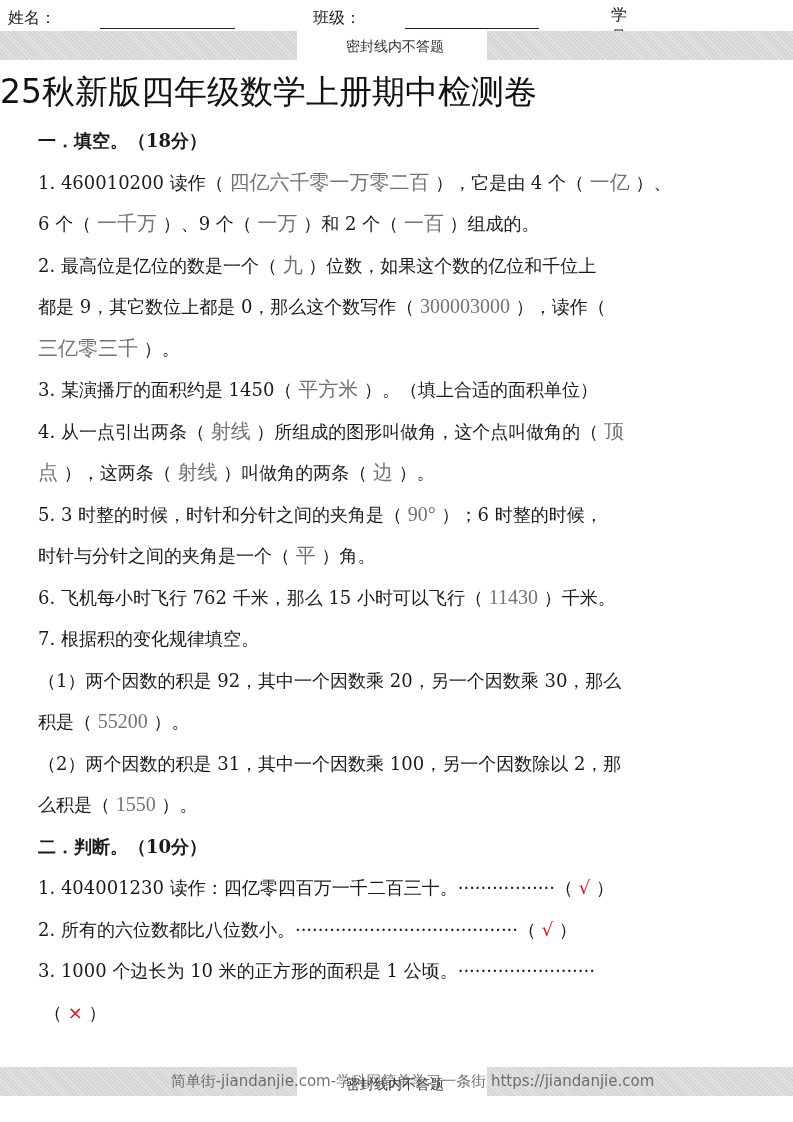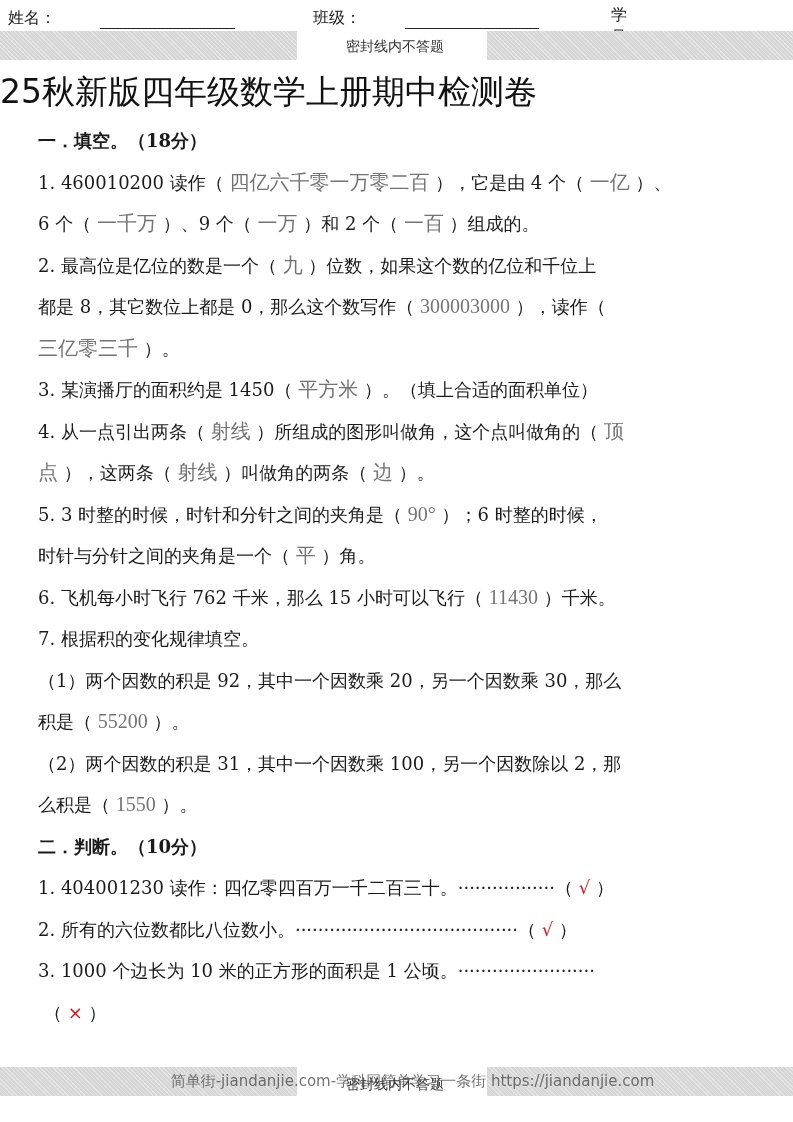--- a/index.html
+++ b/index.html
@@ -159,21 +159,21 @@
     <span>1. 460010200 读作（ </span><span class="ans">四亿六千零一万零二百</span><span> ），它是由 4 个（ </span><span class="ans">一亿</span><span> ）、</span>
   </div>
   <div class="line">
     <span>6 个（ </span><span class="ans">一千万</span><span> ）、9 个（ </span><span class="ans">一万</span><span> ）和 2 个（ </span><span class="ans">一百</span><span> ）组成的。</span>
   </div>
 
   <div class="line">
     <span>2.  最高位是亿位的数是一个（ </span><span class="ans">九</span><span> ）位数，如果这个数的亿位和千位上</span>
   </div>
   <div class="line">
-    <span>都是 8，其它数位上都是 0，那么这个数写作（ </span><span class="ans">300003000</span><span> ），读作（</span>
+    <span>都是 9，其它数位上都是 0，那么这个数写作（ </span><span class="ans">300003000</span><span> ），读作（</span>
   </div>
   <div class="line">
     <span class="ans">三亿零三千</span><span> ）。</span>
   </div>
 
   <div class="line">
     <span>3.  某演播厅的面积约是 1450（ </span><span class="ans">平方米</span><span> ）。（填上合适的面积单位）</span>
   </div>
 
   <div class="line">

